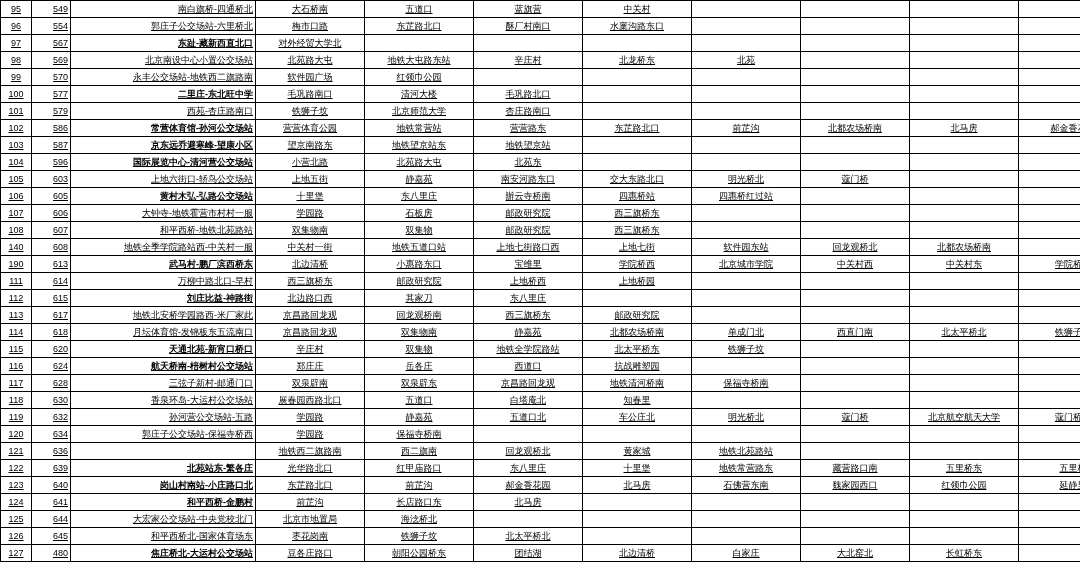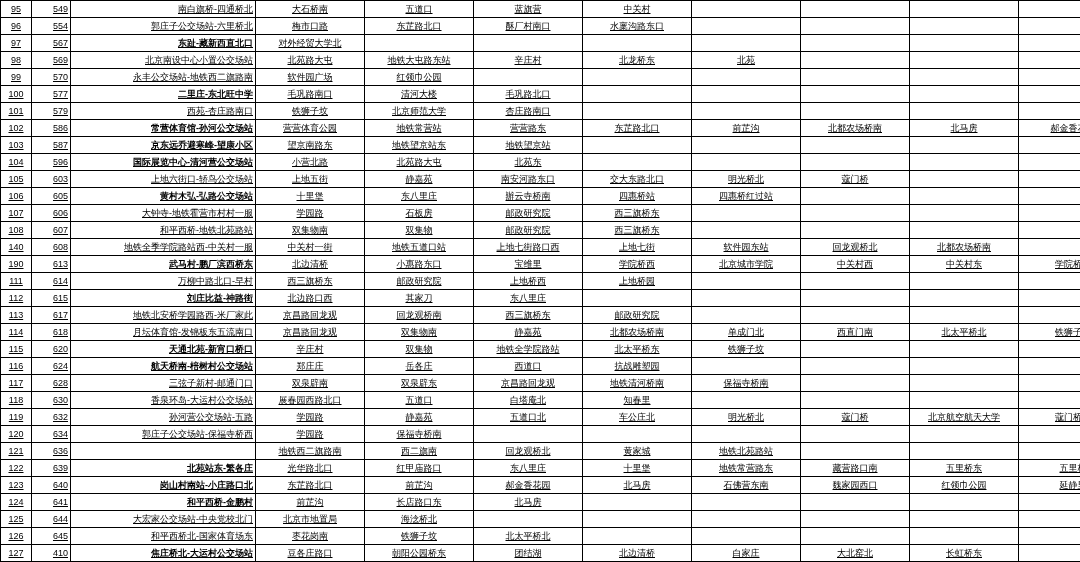--- a/index.html
+++ b/index.html
@@ -479,21 +479,21 @@
           <td class="c-stop">铁狮子坟</td>
           <td class="c-stop">北太平桥北</td>
           <td class="c-blank empty"></td>
           <td class="c-blank empty"></td>
           <td class="c-blank empty"></td>
           <td class="c-blank empty"></td>
           <td class="c-blank empty"></td>
         </tr>
         <tr>
           <td class="c-idx">127</td>
-          <td class="c-num">410</td>
+          <td class="c-num">480</td>
           <td class="c-name bold">焦庄桥北-大运村公交场站</td>
           <td class="c-stop">豆各庄路口</td>
           <td class="c-stop">朝阳公园桥东</td>
           <td class="c-stop">团结湖</td>
           <td class="c-stop">北边清桥</td>
           <td class="c-stop">白家庄</td>
           <td class="c-stop">大北窑北</td>
           <td class="c-stop">长虹桥东</td>
           <td class="c-blank empty"></td>
         </tr>

